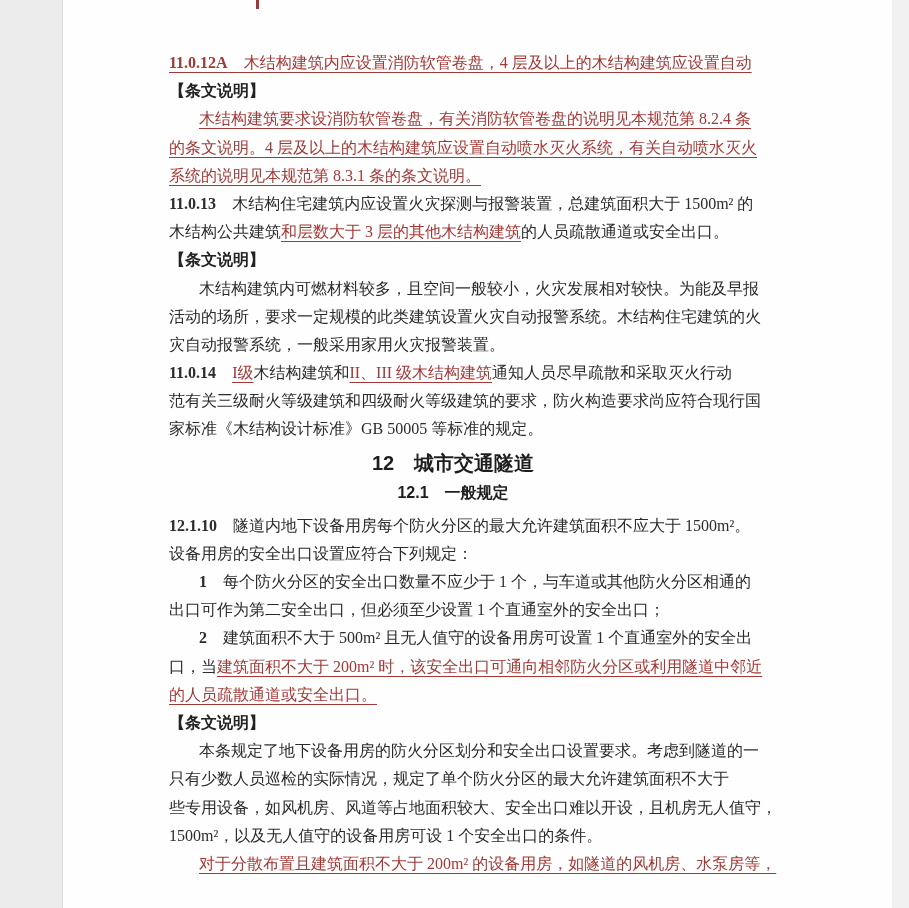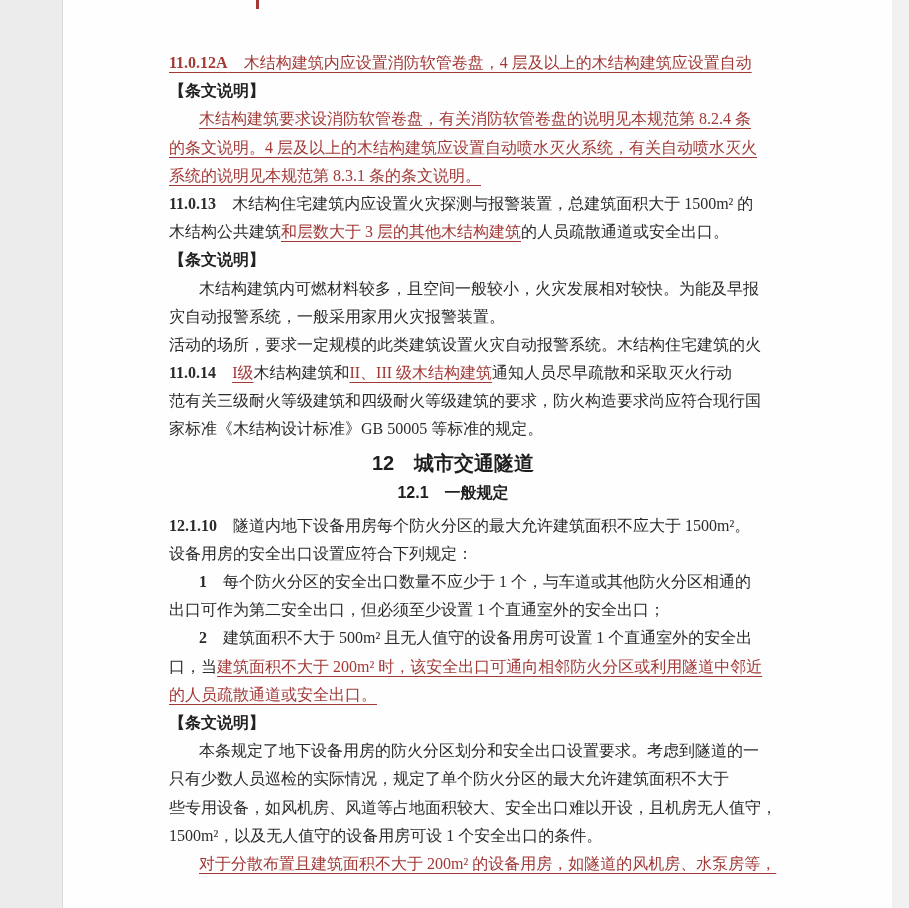--- a/index.html
+++ b/index.html
@@ -37,22 +37,22 @@
     <div class="content" id="doc-content">
         <div class="line "><span class="seg red u b">11.0.12A</span><span class="seg red u">　木结构建筑内应设置消防软管卷盘，4 层及以上的木结构建筑应设置自动</span></div>
         <div class="line "><span class="seg hei">【条文说明】</span></div>
         <div class="line  indent"><span class="seg red u">木结构建筑要求设消防软管卷盘，有关消防软管卷盘的说明见本规范第 8.2.4 条</span></div>
         <div class="line "><span class="seg red u">的条文说明。4 层及以上的木结构建筑应设置自动喷水灭火系统，有关自动喷水灭火</span></div>
         <div class="line "><span class="seg red u">系统的说明见本规范第 8.3.1 条的条文说明。</span></div>
         <div class="line "><span class="seg b">11.0.13</span><span class="seg">　木结构住宅建筑内应设置火灾探测与报警装置，总建筑面积大于 1500m² 的</span></div>
         <div class="line "><span class="seg">木结构公共建筑</span><span class="seg red u">和层数大于 3 层的其他木结构建筑</span><span class="seg">的人员疏散通道或安全出口。</span></div>
         <div class="line "><span class="seg hei">【条文说明】</span></div>
         <div class="line  indent"><span class="seg">木结构建筑内可燃材料较多，且空间一般较小，火灾发展相对较快。为能及早报</span></div>
+        <div class="line "><span class="seg">活动的场所，要求一定规模的此类建筑设置火灾自动报警系统。木结构住宅建筑的火</span></div>
         <div class="line "><span class="seg">灾自动报警系统，一般采用家用火灾报警装置。</span></div>
-        <div class="line "><span class="seg">活动的场所，要求一定规模的此类建筑设置火灾自动报警系统。木结构住宅建筑的火</span></div>
         <div class="line "><span class="seg b">11.0.14</span><span class="seg">　</span><span class="seg red u">I级</span><span class="seg">木结构建筑和</span><span class="seg red u">II、III 级木结构建筑</span><span class="seg">通知人员尽早疏散和采取灭火行动</span></div>
         <div class="line "><span class="seg">范有关三级耐火等级建筑和四级耐火等级建筑的要求，防火构造要求尚应符合现行国</span></div>
         <div class="line "><span class="seg">家标准《木结构设计标准》GB 50005 等标准的规定。</span></div>
         <div class="line h1"><span class="seg">12　城市交通隧道</span></div>
         <div class="line h2"><span class="seg">12.1　一般规定</span></div>
         <div class="line "><span class="seg b">12.1.10</span><span class="seg">　隧道内地下设备用房每个防火分区的最大允许建筑面积不应大于 1500m²。</span></div>
         <div class="line "><span class="seg">设备用房的安全出口设置应符合下列规定：</span></div>
         <div class="line  indent"><span class="seg b">1</span><span class="seg">　每个防火分区的安全出口数量不应少于 1 个，与车道或其他防火分区相通的</span></div>
         <div class="line "><span class="seg">出口可作为第二安全出口，但必须至少设置 1 个直通室外的安全出口；</span></div>
         <div class="line  indent"><span class="seg b">2</span><span class="seg">　建筑面积不大于 500m² 且无人值守的设备用房可设置 1 个直通室外的安全出</span></div>

